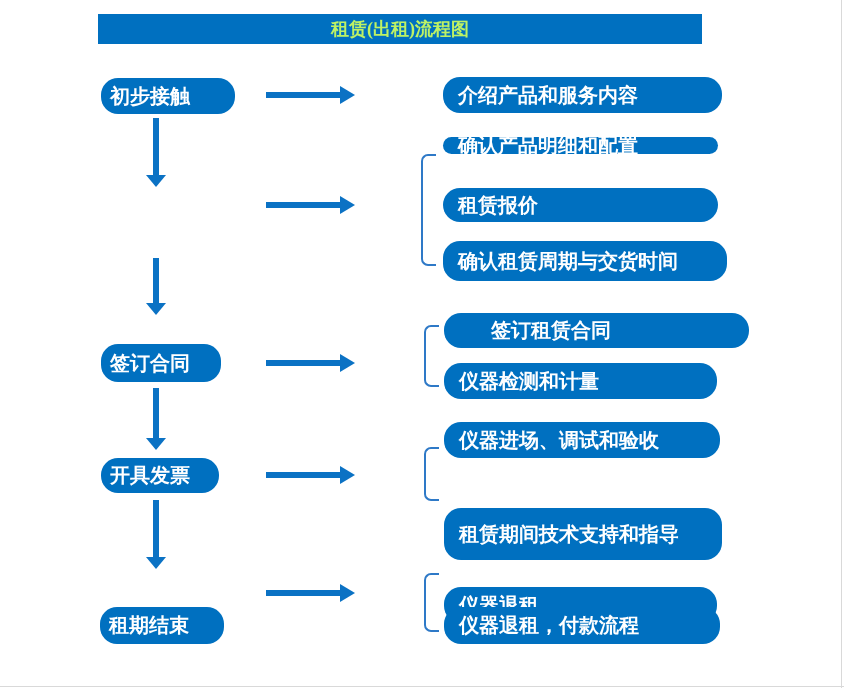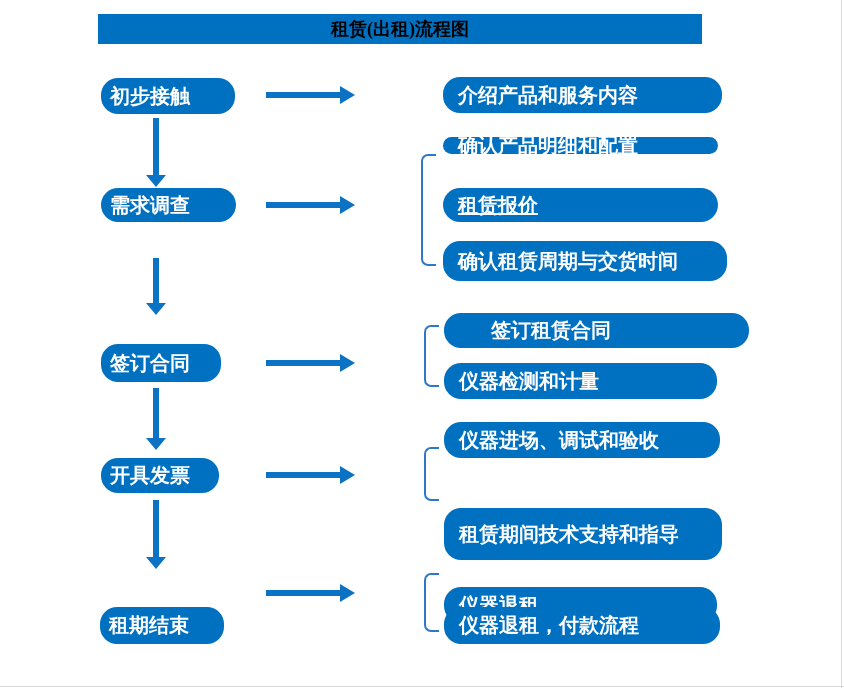--- a/index.html
+++ b/index.html
@@ -14,21 +14,21 @@
     width: 844px;
     height: 688px;
     background: #ffffff;
     font-family: "Liberation Serif", serif;
     overflow: hidden;
   }
   .title-bar {
     position: absolute;
     left: 98px; top: 14px; width: 604px; height: 30px;
     background: var(--primary);
-    color: #000000;
+    color: #bef264;
     font-weight: bold;
     font-size: 18px;
     display: flex; align-items: center; justify-content: center;
   }
   .box {
     position: absolute;
     background: var(--primary);
     color: #ffffff;
     font-weight: bold;
     font-size: 20px;
@@ -67,26 +67,25 @@
   </div>
 
   <div class="box lbox" style="left:101px; top:78px; width:125px; height:36px;">初步接触</div>
   <div class="hshaft" style="top:92px;"></div>
   <div class="hhead" style="top:86px;"></div>
   <div class="box rbox" style="left:443px; top:77px; width:264px; height:36px;">介绍产品和服务内容</div>
 
   <div class="vshaft" style="top:118px; height:57px;"></div>
   <div class="vhead" style="top:175px;"></div>
 
-  <div class="box lbox" style="left:101px; top:188px; width:126px; height:34px;">需求调查</div>
   <div class="hshaft" style="top:202px;"></div>
   <div class="hhead" style="top:196px;"></div>
   <div class="bracket" style="left:421px; top:154px; height:108px;"></div>
   <div class="box rbox" style="left:443px; top:137px; width:260px; height:17px;">确认产品明细和配置</div>
-  <div class="box rbox" style="left:443px; top:188px; width:260px; height:34px;text-decoration:underline;">租赁报价</div>
+  <div class="box rbox" style="left:443px; top:188px; width:260px; height:34px;">租赁报价</div>
   <div class="box rbox" style="left:443px; top:241px; width:269px; height:40px;">确认租赁周期与交货时间</div>
 
   <div class="vshaft" style="top:258px; height:45px;"></div>
   <div class="vhead" style="top:303px;"></div>
 
   <div class="box lbox" style="left:101px; top:344px; width:111px; height:38px;">签订合同</div>
   <div class="hshaft" style="top:360px;"></div>
   <div class="hhead" style="top:354px;"></div>
   <div class="bracket" style="left:424px; top:325px; height:58px;"></div>
   <div class="box rbox" style="left:444px; top:313px; width:258px; height:35px;padding-left:47px;">签订租赁合同</div>

